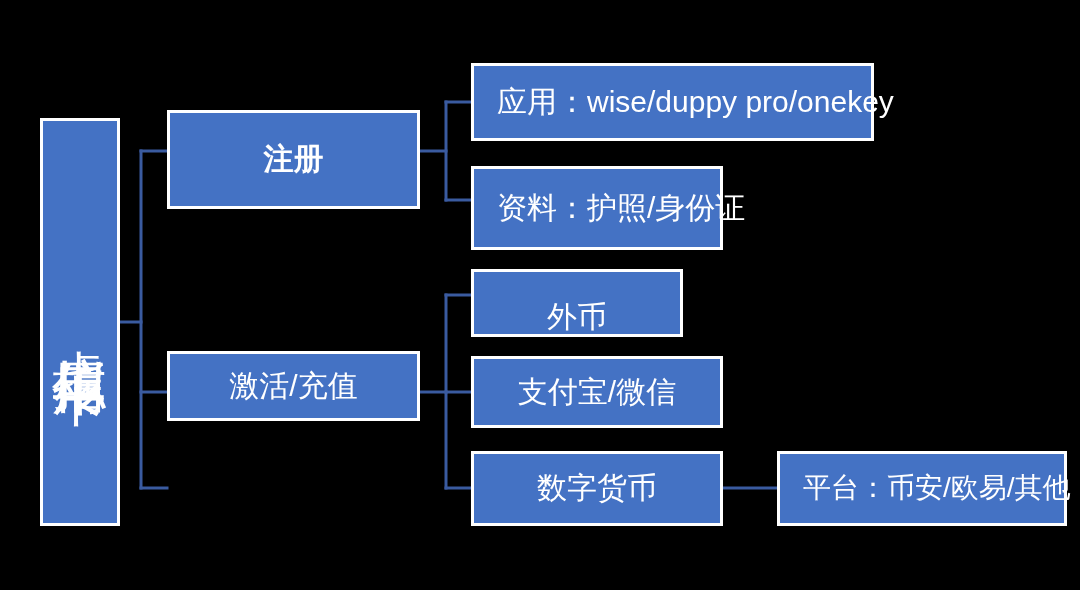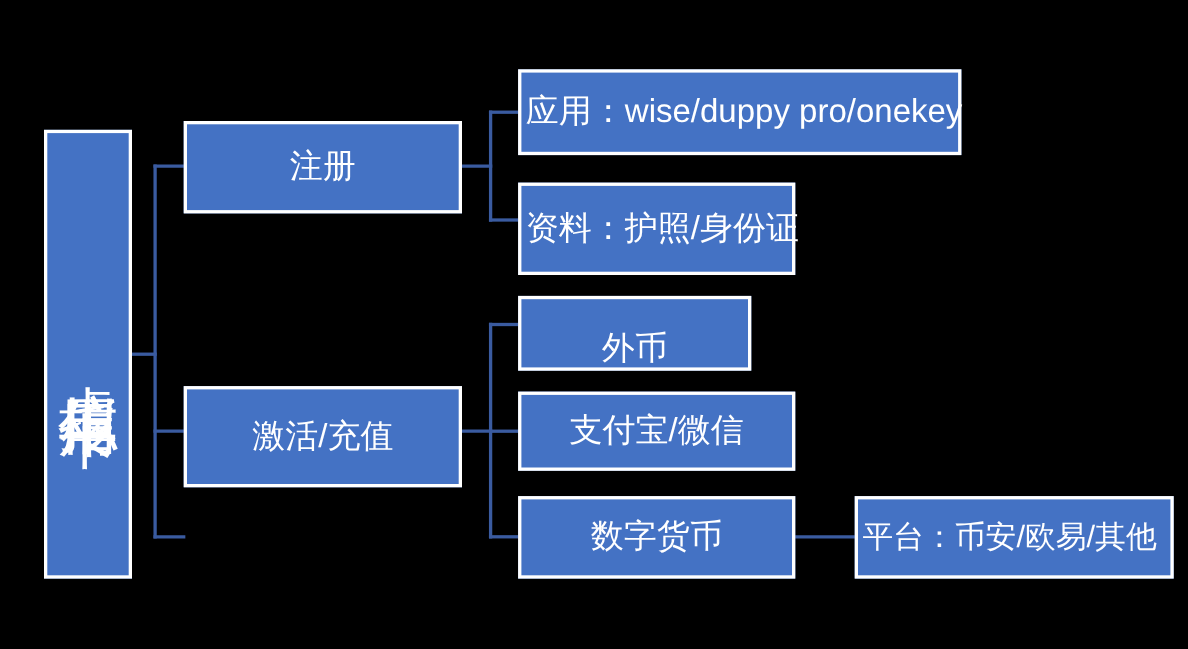--- a/index.html
+++ b/index.html
@@ -54,21 +54,21 @@
   .node.root .label {
     writing-mode: vertical-rl;
     text-orientation: upright;
     font-size: 54px;
     letter-spacing: 6px;
   }
 
   
   .f30 { font-size: 30px; }
   .f28 { font-size: 28px; }
-  .pad-l { padding-left: 4px; }
+  .pad-l { padding-left: 23px; }
 </style>
 </head>
 <body>
 
 <div id="canvas">
 
   <svg id="connectors" viewBox="0 0 1080 590" width="1080" height="590" xmlns="http://www.w3.org/2000/svg">
     <g stroke="#3A5BA0" stroke-width="3" fill="none" stroke-linecap="square">
 
       <path d="M120,322 L141,322"></path>
@@ -93,25 +93,25 @@
       <path d="M446,488 L471,488"></path>
 
       <path d="M723,488 L777,488"></path>
     </g>
   </svg>
 
   <div class="node root" style="left:40px; top:118px; width:80px; height:408px;">
     <span class="label">虚拟信用卡</span>
   </div>
 
-  <div class="node center f30" style="left:167px; top:110px; width:253px; height:84px;">
+  <div class="node center f30" style="left:167px; top:110px; width:253px; height:99px;font-weight:bold;">
     <span class="label">注册</span>
   </div>
 
-  <div class="node center f30" style="left:167px; top:351px; width:253px; height:92px;">
+  <div class="node center f30" style="left:167px; top:351px; width:253px; height:70px;">
     <span class="label">激活/充值</span>
   </div>
 
 
   <div class="node left f30 pad-l" style="left:471px; top:63px; width:403px; height:78px;">
     <span class="label">应用：wise/duppy pro/onekey</span>
   </div>
 
   <div class="node left f30 pad-l" style="left:471px; top:166px; width:252px; height:84px;">
     <span class="label">资料：护照/身份证</span>

